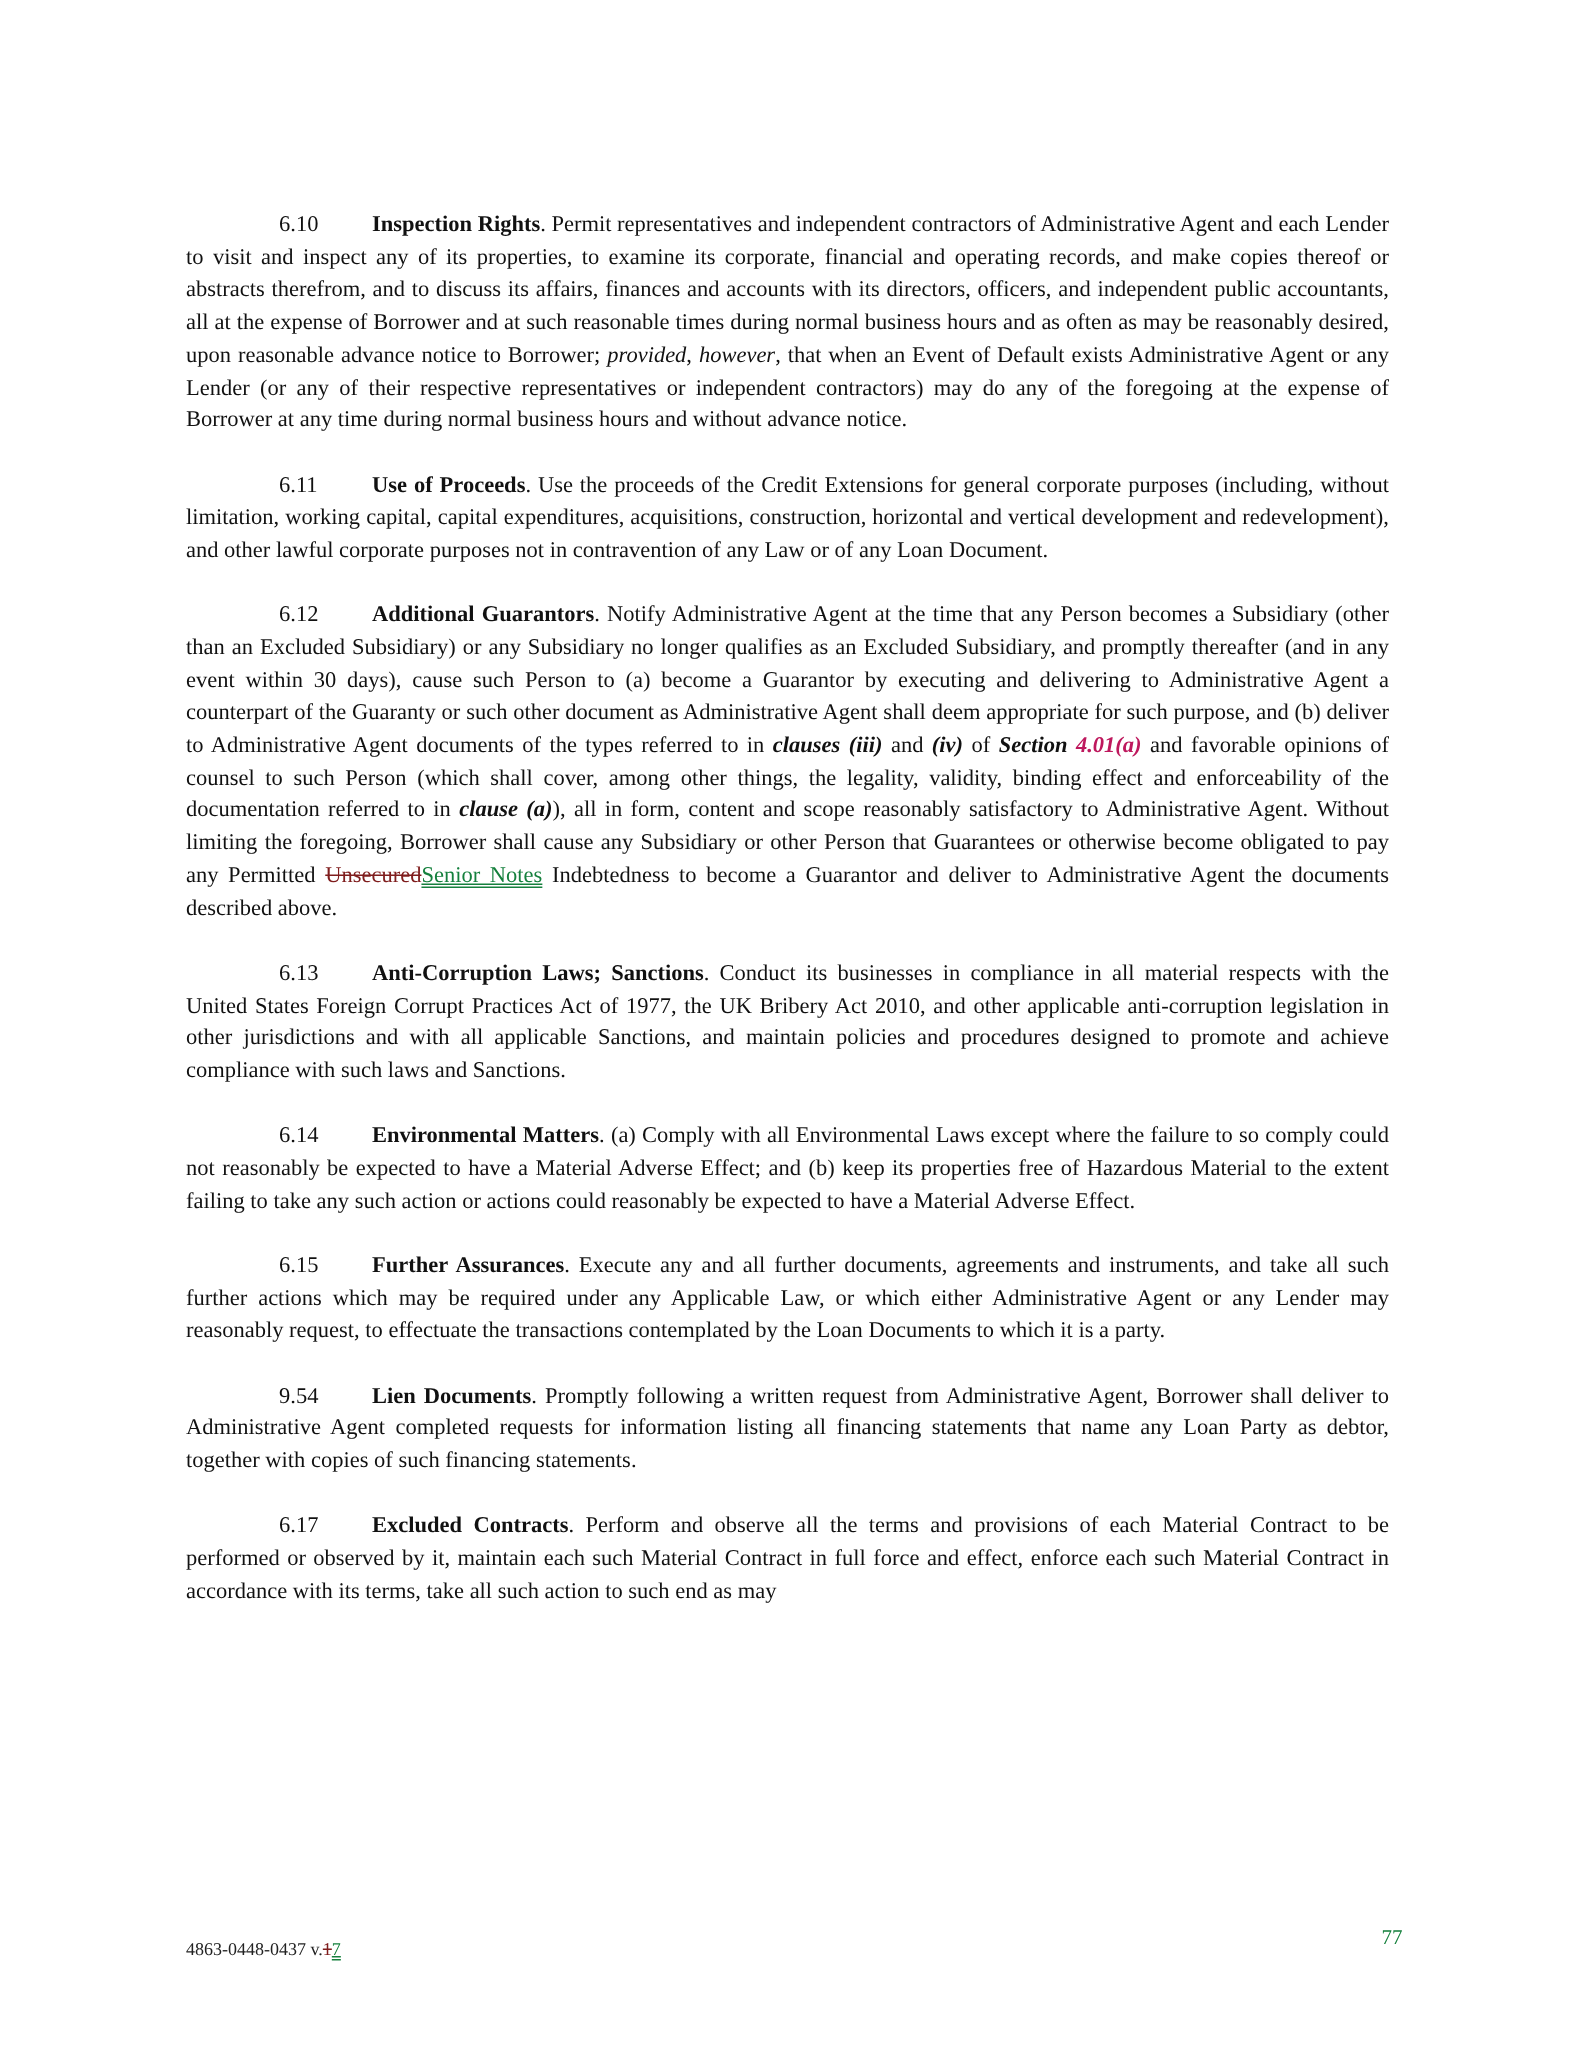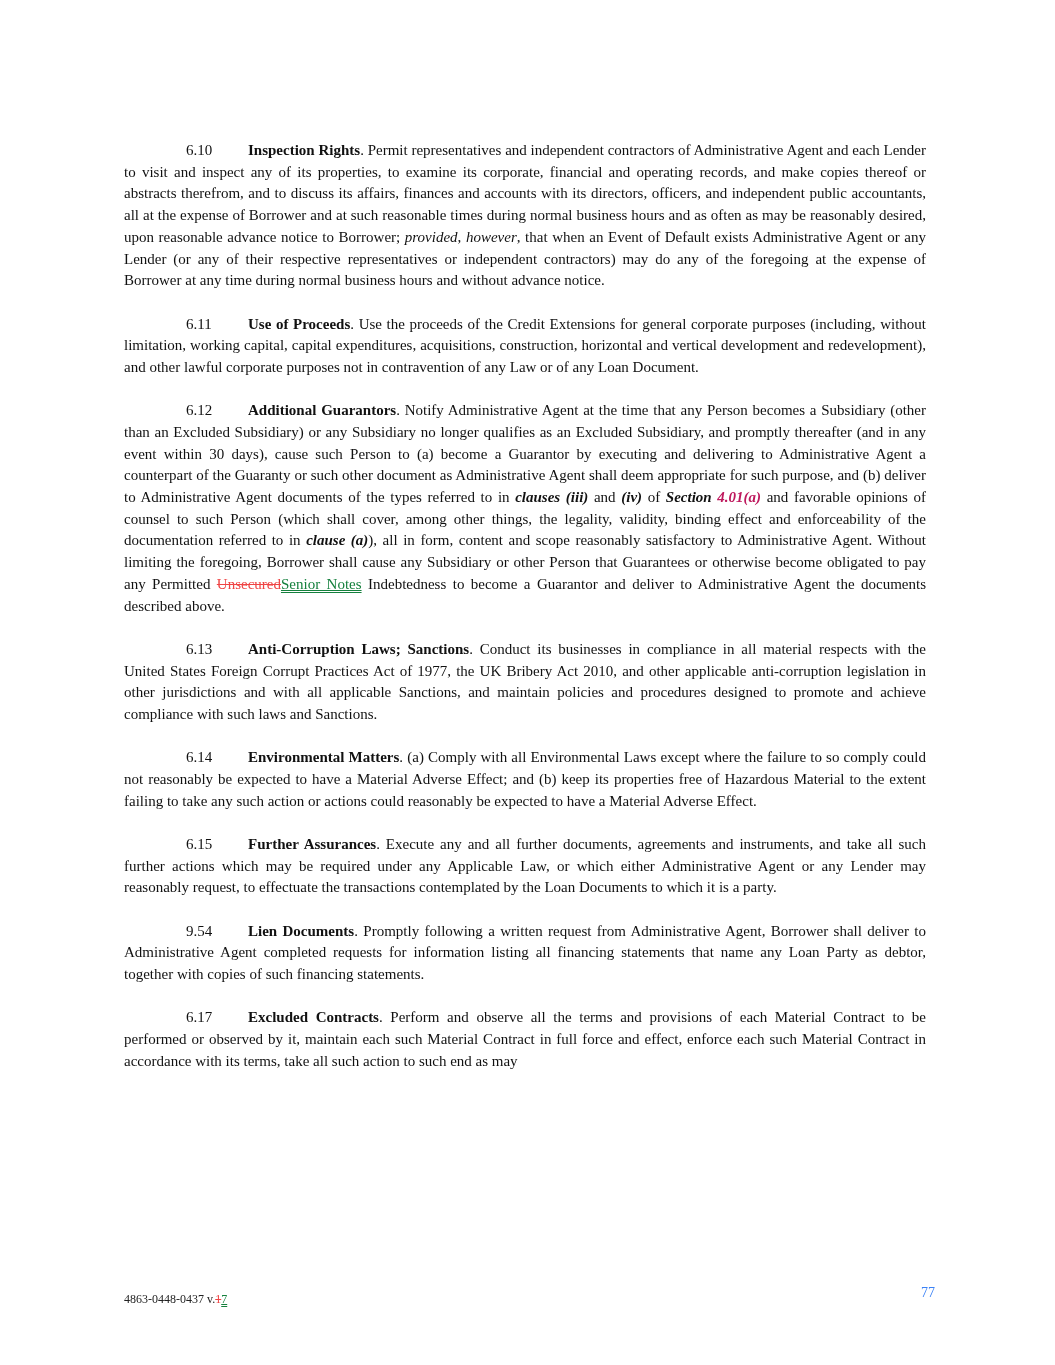--- a/index.html
+++ b/index.html
@@ -8,29 +8,29 @@
     position: absolute; left: 124px; top: 124px; width: 802px;
     font-family: "Liberation Serif", serif; font-size: 15px; line-height: 21.7px;
     color: #111; text-align: justify; margin-top: 16px;
   }
   .para { margin: 0 0 21.6px 0; text-indent: 62px; }
   .num { display: inline-block; width: 62px; text-indent: 0; }
   .heading { font-weight: bold; }
   .em { font-style: italic; }
   .bi { font-weight: bold; font-style: italic; }
   .xref { color: #be185d; font-weight: bold; font-style: italic; }
-  .del { color: #ef4444; text-decoration: line-through; }
+  .del { color: #7f1d1d; text-decoration: line-through; }
   .ins { color: #15803d; text-decoration: underline double; }
   .footer-left {
     position: absolute; left: 124px; top: 1292px;
     font-family: "Liberation Serif", serif; font-size: 12px; color: #222;
   }
   .footer-right {
     position: absolute; left: 921px; top: 1285px;
-    font-family: "Liberation Serif", serif; font-size: 14px; color: #3b82f6;
+    font-family: "Liberation Serif", serif; font-size: 14px; color: #15803d;
   }
 </style>
 </head>
 <body>
 
 <div class="page">
 
   <p class="para"><span class="num">6.10</span><span class="heading">Inspection Rights</span><span>. Permit representatives and independent contractors of Administrative Agent and each Lender to visit and inspect any of its properties, to examine its corporate, financial and operating records, and make copies thereof or abstracts therefrom, and to discuss its affairs, finances and accounts with its directors, officers, and independent public accountants, all at the expense of Borrower and at such reasonable times during normal business hours and as often as may be reasonably desired, upon reasonable advance notice to Borrower; </span><span class="em">provided</span><span>, </span><span class="em">however</span><span>, that when an Event of Default exists Administrative Agent or any Lender (or any of their respective representatives or independent contractors) may do any of the foregoing at the expense of Borrower at any time during normal business hours and without advance notice.</span></p>
 
   <p class="para"><span class="num">6.11</span><span class="heading">Use of Proceeds</span><span>. Use the proceeds of the Credit Extensions for general corporate purposes (including, without limitation, working capital, capital expenditures, acquisitions, construction, horizontal and vertical development and redevelopment), and other lawful corporate purposes not in contravention of any Law or of any Loan Document.</span></p>

